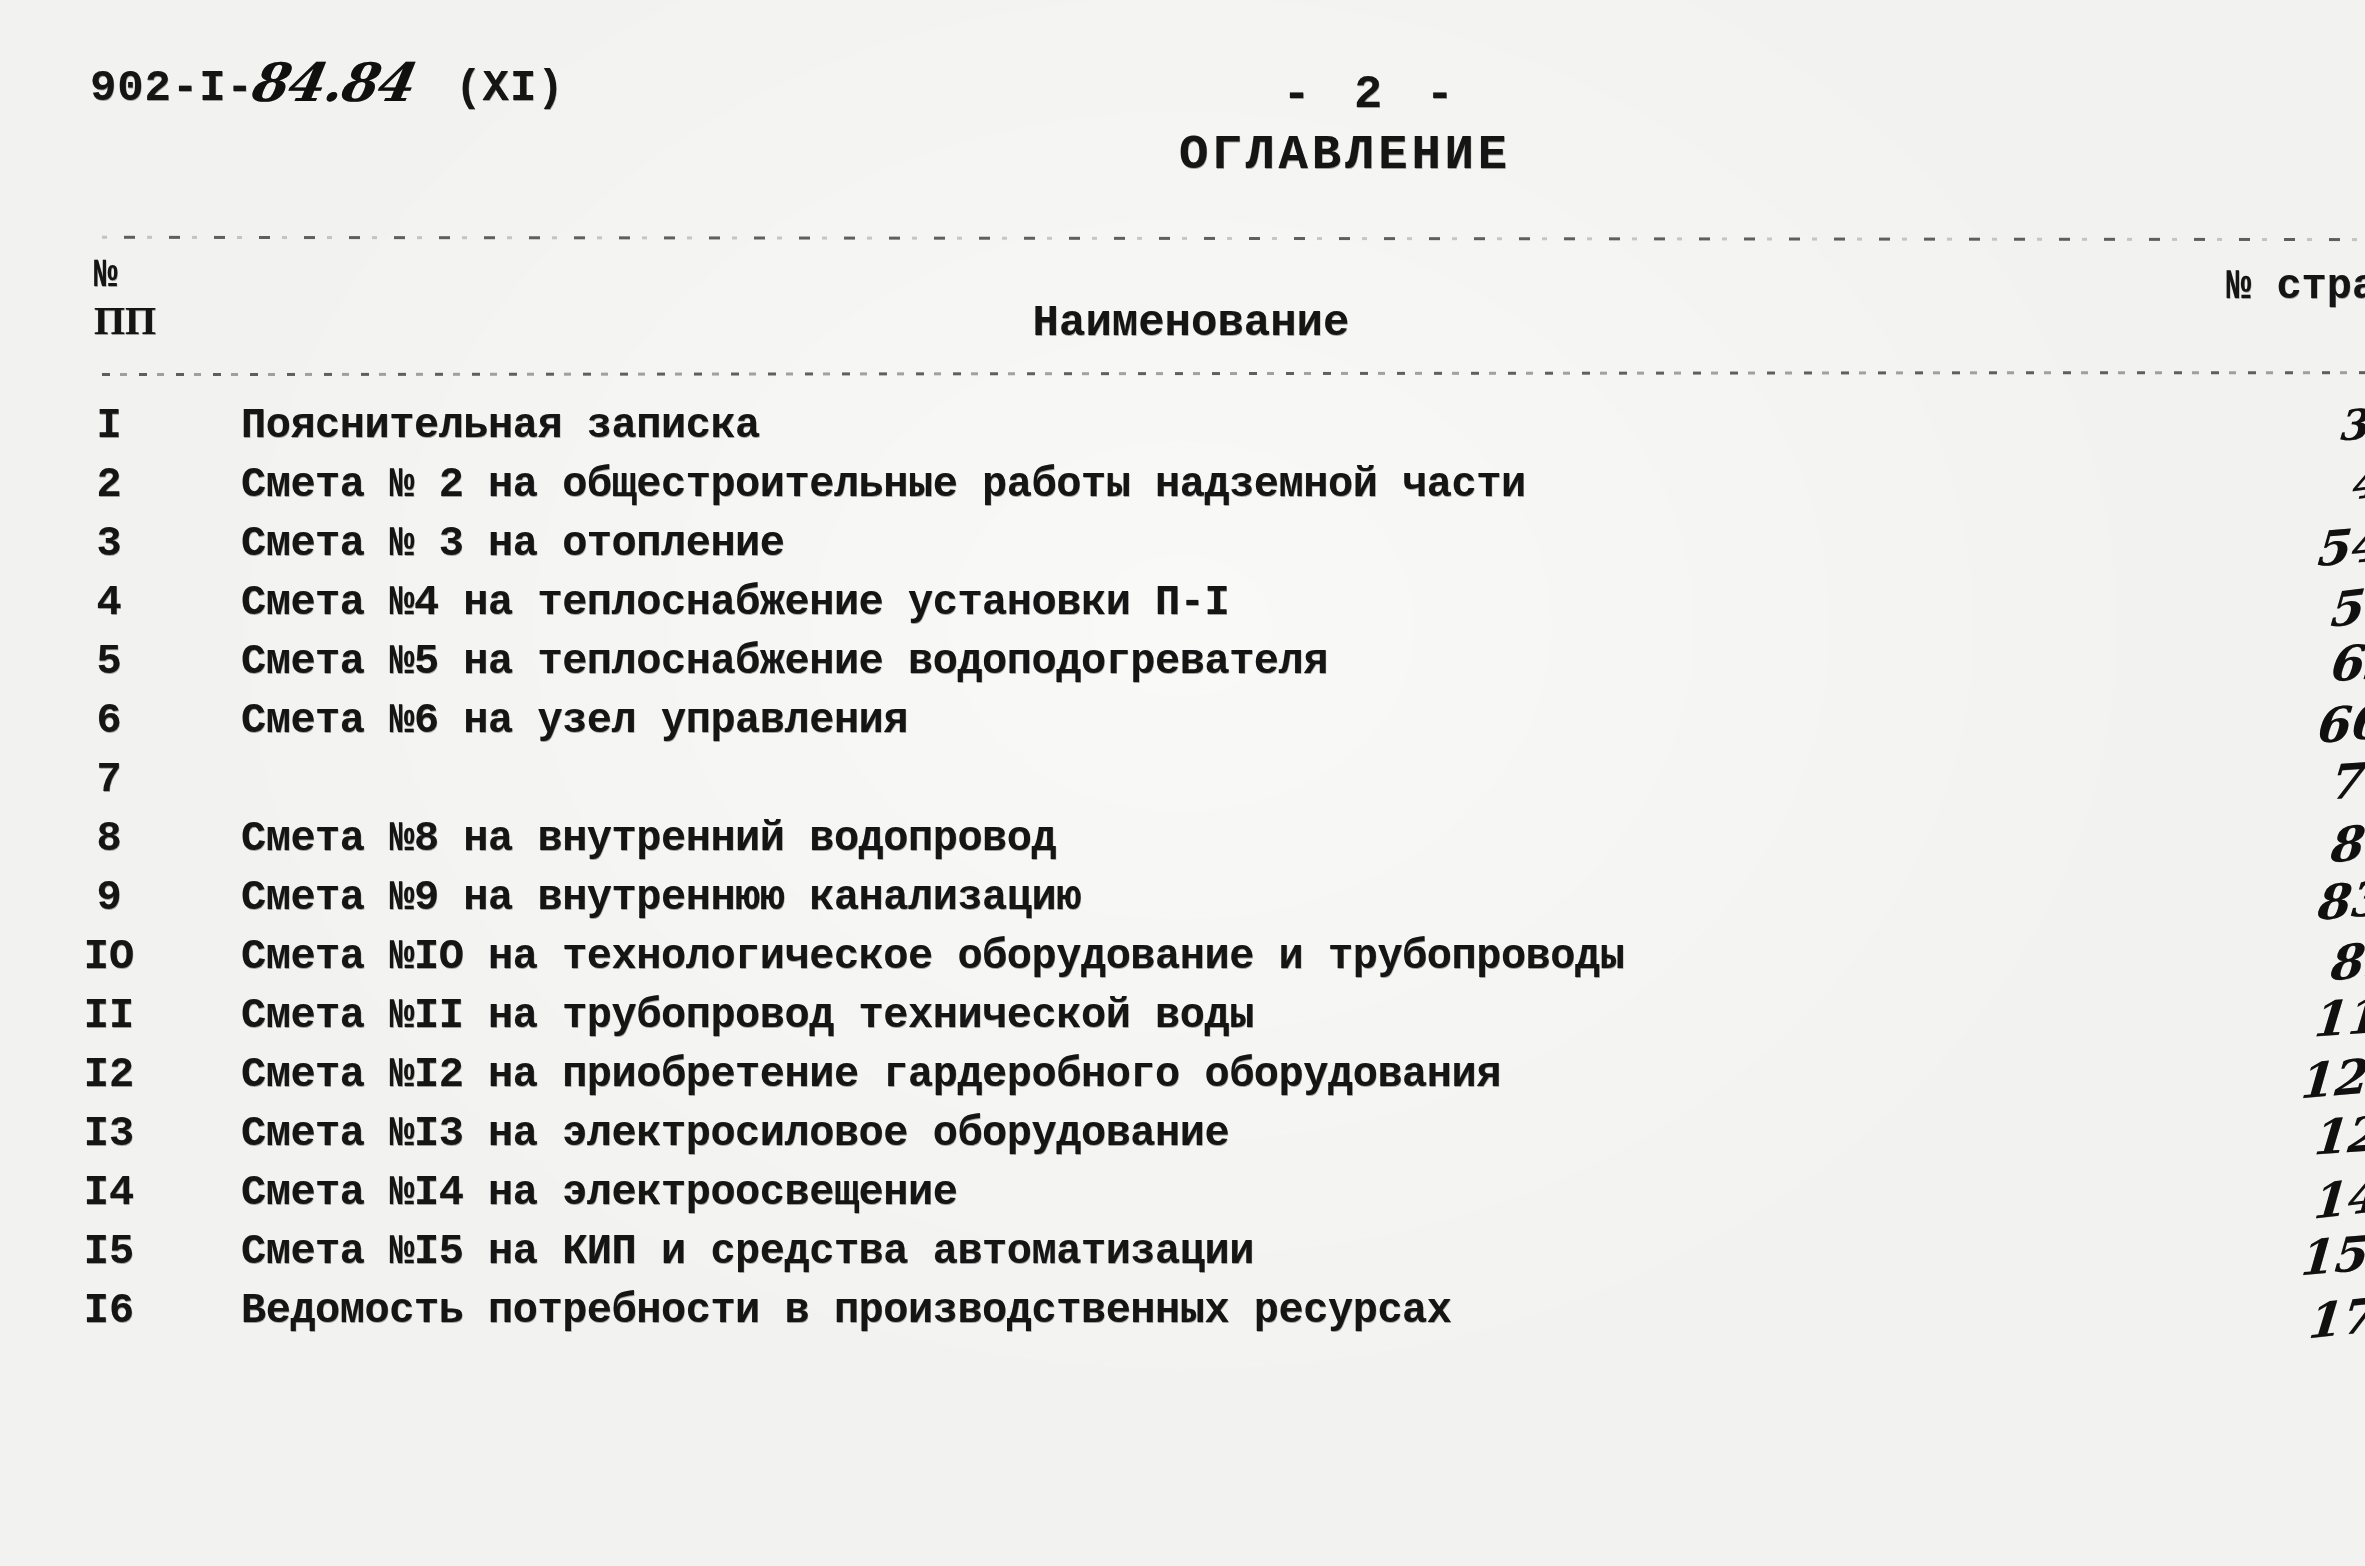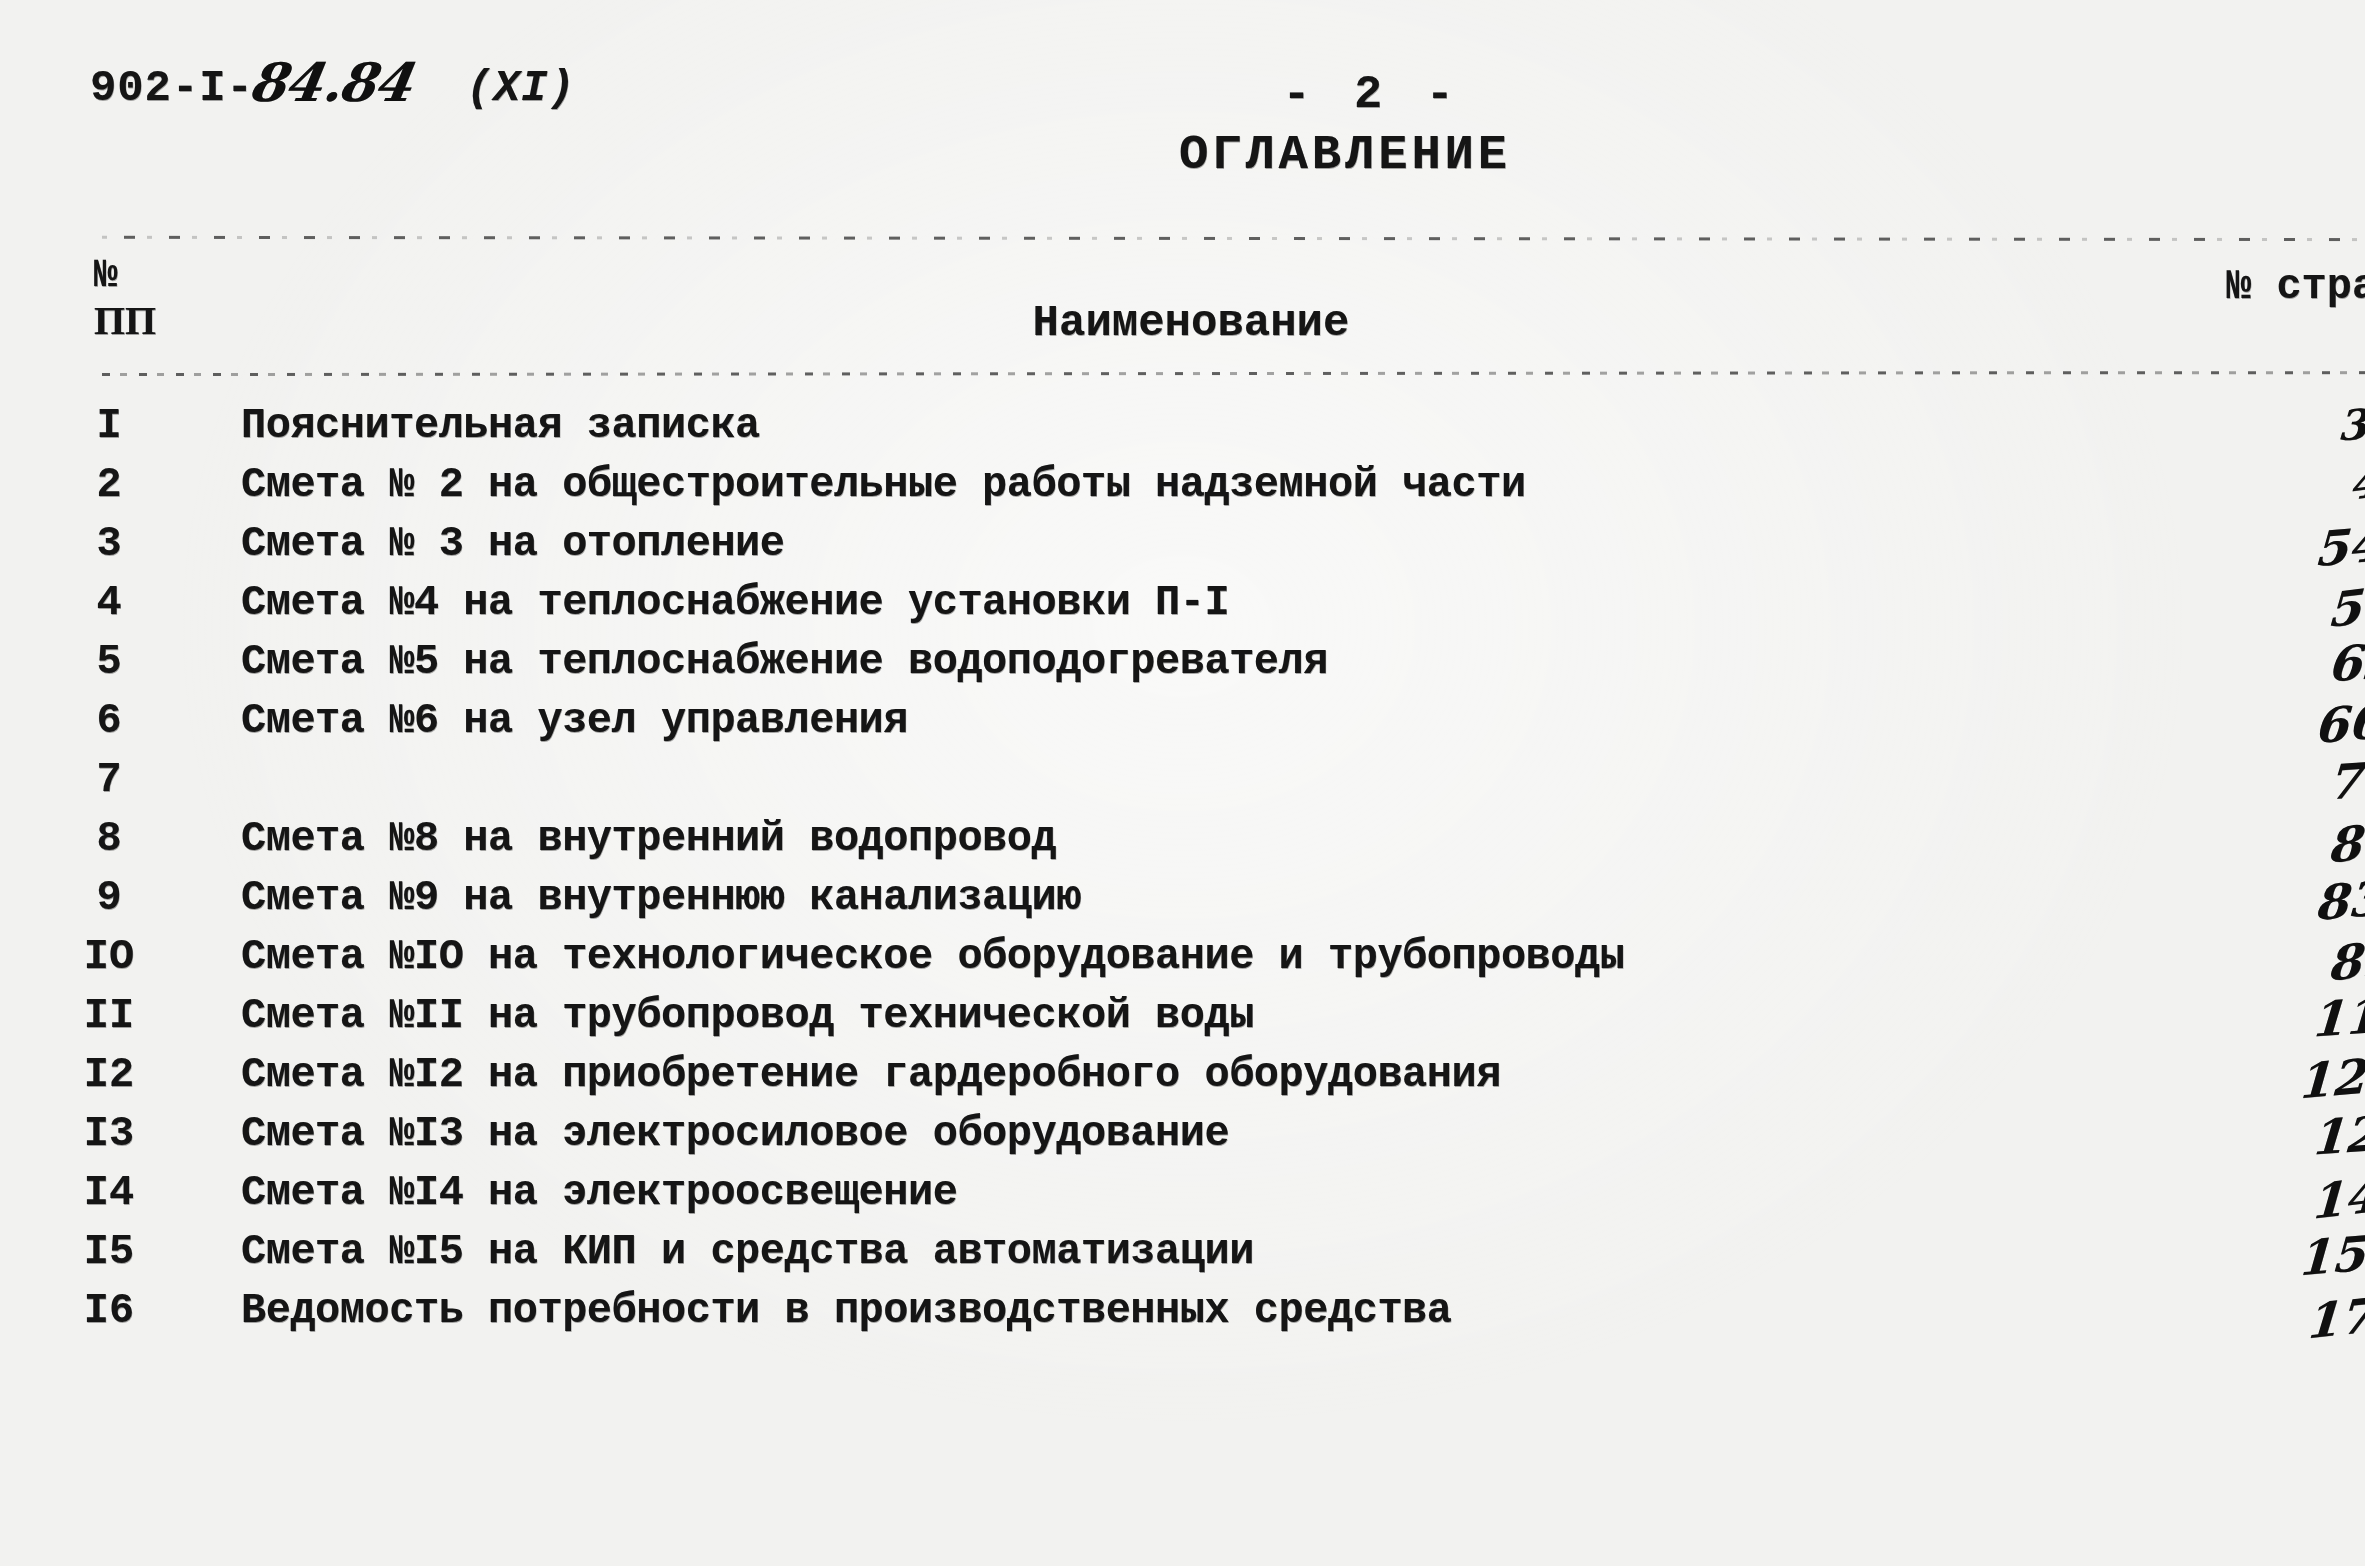--- a/index.html
+++ b/index.html
@@ -46,22 +46,21 @@
     line-height: 57px;
     letter-spacing: 0.9px;
   }
   .doc-number .hw-part {
     display: inline-block;
     font-size: 53px;
     transform: skewX(-12deg) translateY(0.9px);
     letter-spacing: -0.9px;
   }
   .doc-number .suffix {
-    margin-left: 51px;
-    font-style: italic;
+    margin-left: 40px;
   }
 
   .page-number {
     position: absolute;
     left: 1372px;
     top: 70px;
     transform: translateX(-50%);
     font-size: 47px;
     line-height: 49px;
     letter-spacing: 7.6px;
@@ -261,17 +260,17 @@
       <span class="cell cell-name typed">Смета №I4 на электроосвещение</span>
       <span class="cell cell-page hw">144</span>
     </div>
     <div class="toc-row">
       <span class="cell cell-num typed">I5</span>
       <span class="cell cell-name typed">Смета №I5 на КИП и средства автоматизации</span>
       <span class="cell cell-page hw">151</span>
     </div>
     <div class="toc-row">
       <span class="cell cell-num typed">I6</span>
-      <span class="cell cell-name typed">Ведомость потребности в производственных средства</span>
+      <span class="cell cell-name typed">Ведомость потребности в производственных ресурсах</span>
       <span class="cell cell-page hw">172</span>
     </div>
   </div>
 
 
 </body></html>

